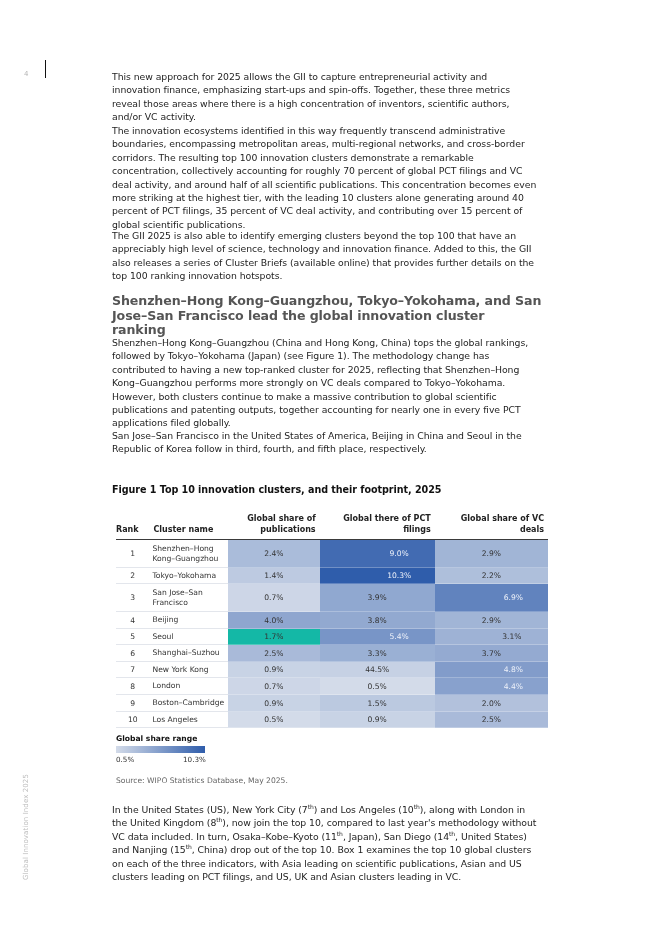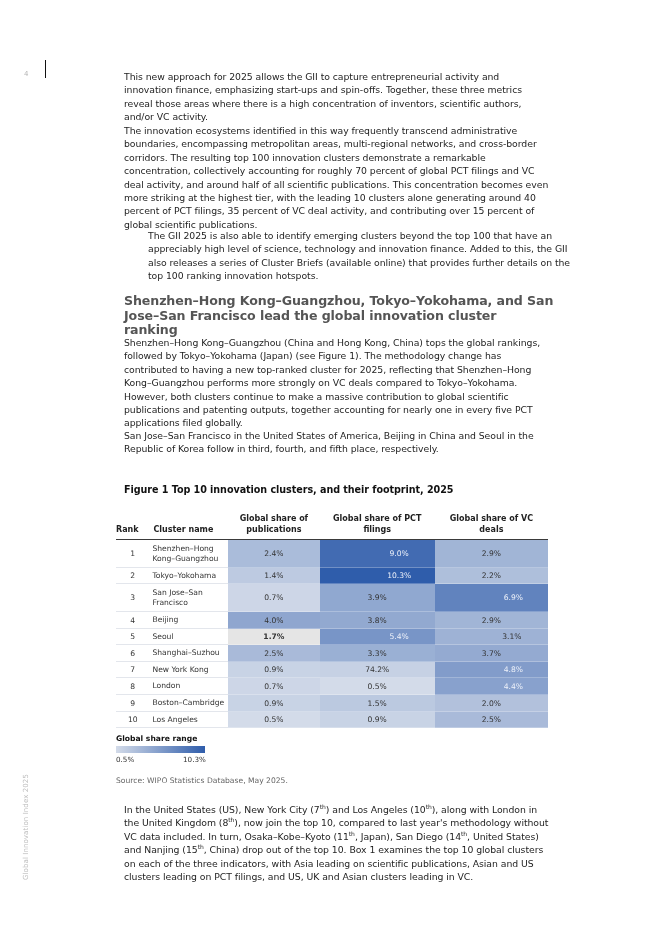--- a/index.html
+++ b/index.html
@@ -2,27 +2,27 @@
 <html><head>
 <meta charset="utf-8">
 <style>
   html, body { margin: 0; padding: 0; background: #ffffff; }
   body { width: 662px; height: 936px; position: relative; overflow: hidden;
          font-family: "DejaVu Sans", sans-serif; color: #1e1e1e; }
   .page-num { position: absolute; left: 24px; top: 70px; font-size: 7px; color: #b5b5b5; }
   .page-rule { position: absolute; left: 45px; top: 60px; width: 1px; height: 18px; background: #111; }
   .side-label { position: absolute; left: 22px; top: 880px; transform-origin: 0 0; transform: rotate(-90deg);
                 font-size: 7px; color: #bdbdbd; white-space: nowrap; letter-spacing: 0.1px; }
-  .col { position: absolute; left: 124px; width: 426px; }
+  .col { position: absolute; left: 112px; width: 426px; }
   p.body { margin: 0; font-size: 9.3px; line-height: 13.4px; letter-spacing: -0.05px; }
   h2.section { margin: 0; font-size: 12.6px; line-height: 14.5px; font-weight: bold; color: #555555; letter-spacing: -0.1px; }
   .fig-title { font-size: 9.6px; font-weight: bold; color: #111; letter-spacing: -0.05px; }
   table.clusters { position: absolute; left: 116px; top: 507px; width: 432px; border-collapse: collapse; font-size: 7.6px; }
   table.clusters th { font-weight: bold; font-size: 8px; line-height: 11px; color: #222; vertical-align: bottom;
-                      text-align: center; padding: 0 4px 4px 4px; border-bottom: 1.5px solid #3a3a3a; height: 28px; }
+                      text-align: right; padding: 0 4px 4px 4px; border-bottom: 1.5px solid #3a3a3a; height: 28px; }
   table.clusters th.left { text-align: left; padding-left: 0; }
   table.clusters td { border-bottom: 1px solid #e3e6ec; padding: 0; text-align: center; color: #333; }
   table.clusters td.rank { width: 34px; text-align: center; }
   table.clusters td.name { width: 90px; text-align: left; line-height: 10px; padding: 0 3px; }
   table.clusters td.val { width: 102px; border-bottom: 1px solid rgba(255,255,255,0.25); }
   table.clusters td.val.light-text { color: #eef2fa; padding-left: 44px; }
   .legend-title { position: absolute; left: 116px; top: 734px; font-size: 7.6px; font-weight: bold; color: #111; }
   .legend-bar { position: absolute; left: 116px; top: 746px; width: 89px; height: 7px;
                 background: linear-gradient(to right, #d3dbe9, #2f5dab); }
   .legend-min { position: absolute; left: 116px; top: 755px; font-size: 7.2px; color: #333; }
@@ -36,21 +36,21 @@
 <div class="page-num">4</div>
 <div class="page-rule"></div>
 <div class="side-label">Global Innovation Index 2025</div>
 
 <div class="col" style="top:70px;">
   <p class="body">This new approach for 2025 allows the GII to capture entrepreneurial activity and innovation finance, emphasizing start-ups and spin-offs. Together, these three metrics reveal those areas where there is a high concentration of inventors, scientific authors, and/or VC activity.</p>
 </div>
 <div class="col" style="top:124px;">
   <p class="body">The innovation ecosystems identified in this way frequently transcend administrative boundaries, encompassing metropolitan areas, multi-regional networks, and cross-border corridors. The resulting top 100 innovation clusters demonstrate a remarkable concentration, collectively accounting for roughly 70 percent of global PCT filings and VC deal activity, and around half of all scientific publications. This concentration becomes even more striking at the highest tier, with the leading 10 clusters alone generating around 40 percent of PCT filings, 35 percent of VC deal activity, and contributing over 15 percent of global scientific publications.</p>
 </div>
-<div class="col" style="top:229px;margin-left:24px;">
+<div class="col" style="top:229px;">
   <p class="body">The GII 2025 is also able to identify emerging clusters beyond the top 100 that have an appreciably high level of science, technology and innovation finance. Added to this, the GII also releases a series of Cluster Briefs (available online) that provides further details on the top 100 ranking innovation hotspots.</p>
 </div>
 
 <div class="col" style="top:294px; width:430px;">
   <h2 class="section">Shenzhen–Hong Kong–Guangzhou, Tokyo–Yokohama, and San Jose–San Francisco lead the global innovation cluster ranking</h2>
 </div>
 <div class="col" style="top:336px;">
   <p class="body">Shenzhen–Hong Kong–Guangzhou (China and Hong Kong, China) tops the global rankings, followed by Tokyo–Yokohama (Japan) (see Figure 1). The methodology change has contributed to having a new top-ranked cluster for 2025, reflecting that Shenzhen–Hong Kong–Guangzhou performs more strongly on VC deals compared to Tokyo–Yokohama. However, both clusters continue to make a massive contribution to global scientific publications and patenting outputs, together accounting for nearly one in every five PCT applications filed globally.</p>
 </div>
 <div class="col" style="top:429px;">
@@ -58,21 +58,21 @@
 </div>
 
 <div class="col fig-title" style="top:484px;">Figure 1 Top 10 innovation clusters, and their footprint, 2025</div>
 
 <table class="clusters">
   <thead>
     <tr>
       <th class="left" style="width:34px;">Rank</th>
       <th class="left" style="width:90px; padding-left:4px;">Cluster name</th>
       <th style="width:102px;">Global share of publications</th>
-      <th style="width:102px;">Global share of PCT filings</th>
+      <th style="width:102px;">Global there of PCT filings</th>
       <th style="width:102px;">Global share of VC deals</th>
     </tr>
   </thead>
   <tbody id="table-body">
       <tr style="height: 28px;">
         <td class="rank">1</td>
         <td class="name">Shenzhen–Hong Kong–Guangzhou</td>
         <td class="val" style="background: rgb(170, 188, 218);">2.4%</td>
         <td class="val light-text" style="background: rgb(66, 107, 178);">9.0%</td>
         <td class="val" style="background: rgb(161, 181, 214);">2.9%</td>
@@ -94,36 +94,36 @@
       <tr style="height: 17px;">
         <td class="rank">4</td>
         <td class="name">Beijing</td>
         <td class="val" style="background: rgb(143, 166, 207);">4.0%</td>
         <td class="val" style="background: rgb(146, 169, 208);">3.8%</td>
         <td class="val" style="background: rgb(161, 181, 214);">2.9%</td>
       </tr>
       <tr style="height: 16px;">
         <td class="rank">5</td>
         <td class="name">Seoul</td>
-        <td class="val" style="background: #e5e5e5; font-weight: bold;">1.7%</td>
+        <td class="val" style="background: #14b8a6;">1.7%</td>
         <td class="val light-text" style="background: rgb(120, 149, 199);">5.4%</td>
         <td class="val" style="background: rgb(158, 178, 213); padding-left: 41px;">3.1%</td>
       </tr>
       <tr style="height: 17px;">
         <td class="rank">6</td>
         <td class="name">Shanghai–Suzhou</td>
         <td class="val" style="background: rgb(169, 186, 217);">2.5%</td>
         <td class="val" style="background: rgb(154, 176, 212);">3.3%</td>
         <td class="val" style="background: rgb(148, 170, 209);">3.7%</td>
       </tr>
       <tr style="height: 16px;">
         <td class="rank">7</td>
         <td class="name">New York Kong</td>
         <td class="val" style="background: rgb(200, 211, 229);">0.9%</td>
-        <td class="val" style="background: rgb(198, 209, 228);">74.2%</td>
+        <td class="val" style="background: rgb(198, 209, 228);">44.5%</td>
         <td class="val light-text" style="background: rgb(130, 156, 202);">4.8%</td>
       </tr>
       <tr style="height: 17px;">
         <td class="rank">8</td>
         <td class="name">London</td>
         <td class="val" style="background: rgb(205, 214, 231);">0.7%</td>
         <td class="val" style="background: rgb(211, 219, 233);">0.5%</td>
         <td class="val light-text" style="background: rgb(136, 161, 205);">4.4%</td>
       </tr>
       <tr style="height: 17px;">

